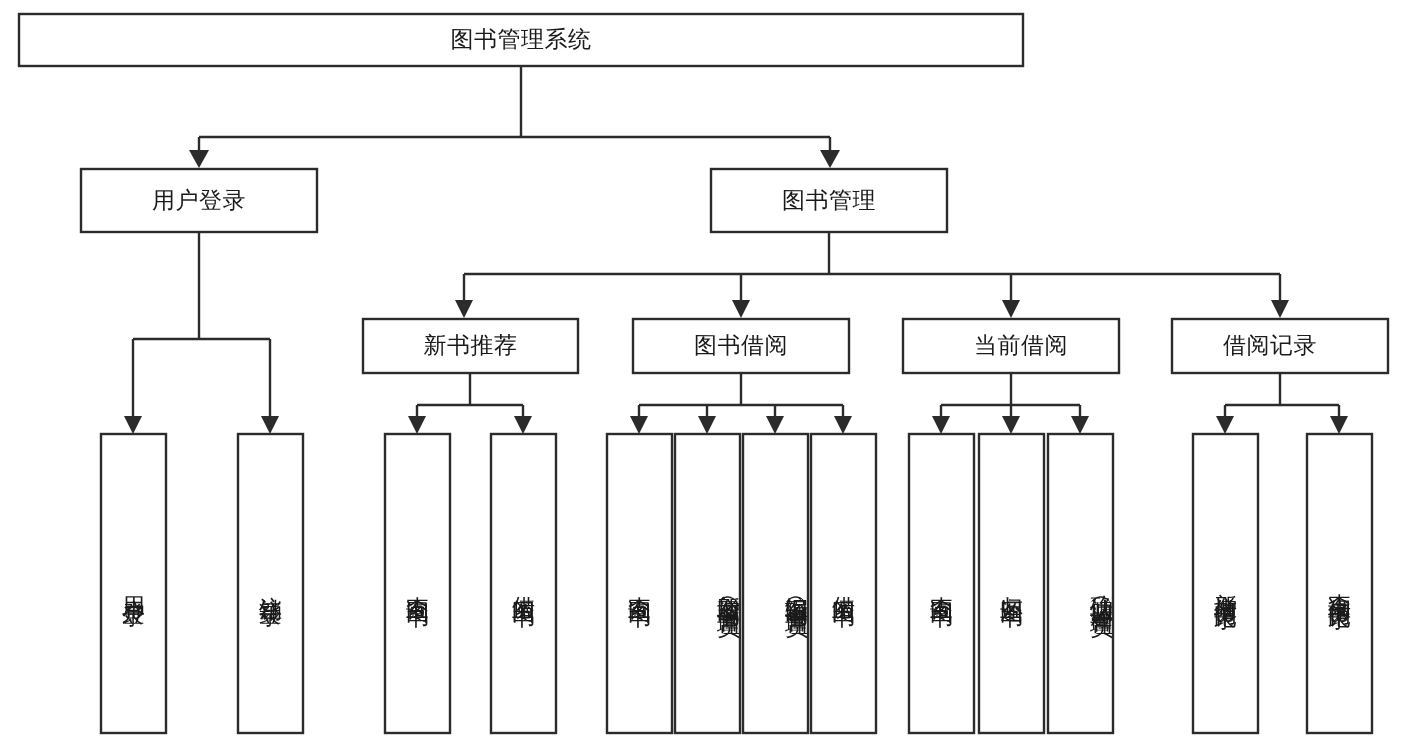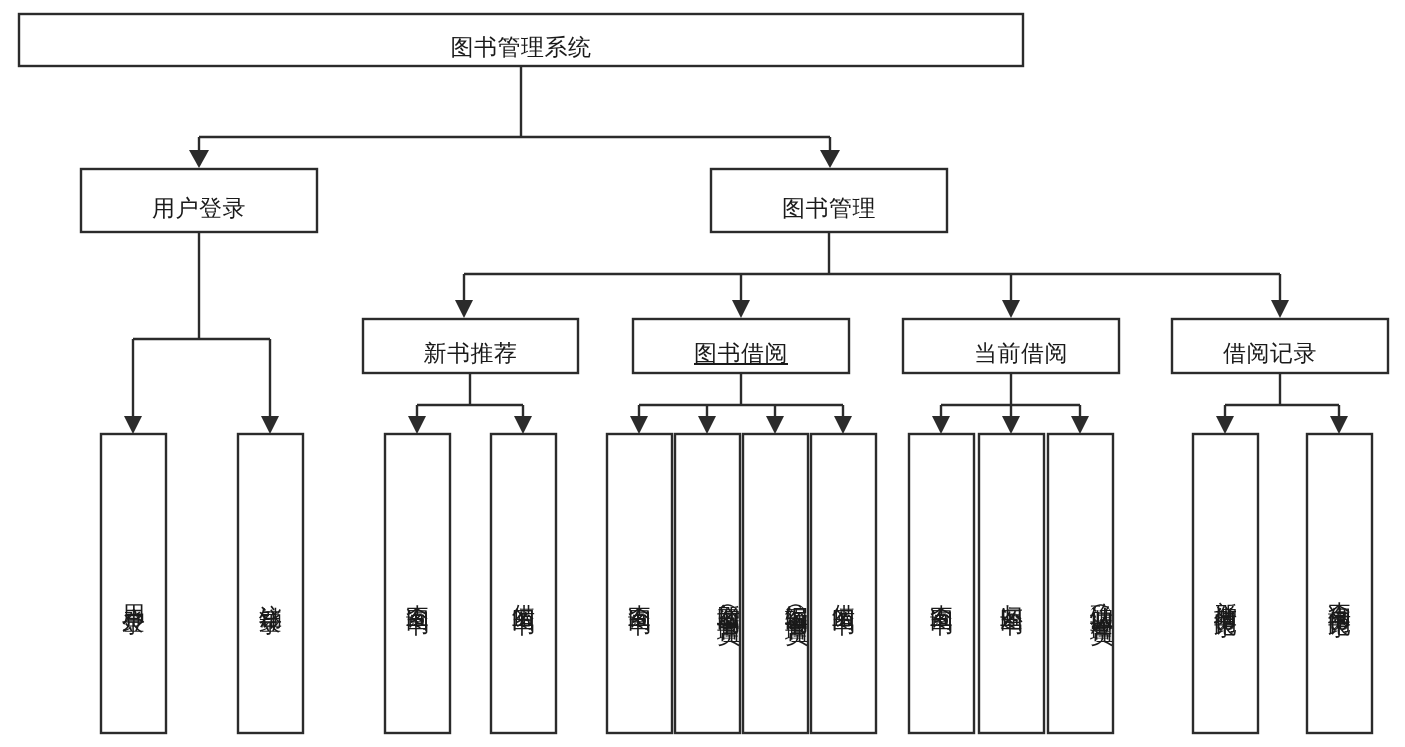--- a/index.html
+++ b/index.html
@@ -42,21 +42,20 @@
   }
   .node-label {
     position: absolute;
     display: flex;
     align-items: center;
     justify-content: center;
     color: #1a1a1a;
     font-family: "DejaVu Sans", "Liberation Sans", sans-serif;
     pointer-events: none;
     box-sizing: border-box;
-    margin-top: 8px;
   }
   .node-label.horizontal {
     font-size: 23px;
     letter-spacing: 0.5px;
     line-height: 1.1;
     white-space: nowrap;
   }
   .node-label.vertical {
     writing-mode: vertical-rl;
     text-orientation: upright;
@@ -175,21 +174,21 @@
     <rect class="node-box" x="1307" y="434" width="65" height="299"></rect>
 
   </svg>
 
   <div class="node-label horizontal" style="left:19px; top:14px; width:1004px; height:52px;">图书管理系统</div>
 
   <div class="node-label horizontal" style="left:81px; top:169px; width:236px; height:63px;">用户登录</div>
   <div class="node-label horizontal" style="left:711px; top:169px; width:236px; height:63px;border-radius:7px;">图书管理</div>
 
   <div class="node-label horizontal" style="left:363px; top:319px; width:215px; height:54px;">新书推荐</div>
-  <div class="node-label horizontal" style="left:633px; top:319px; width:216px; height:54px;text-decoration:underline;">图书借阅</div>
+  <div class="node-label horizontal" style="left:633px; top:319px; width:216px; height:54px;">图书借阅</div>
   <div class="node-label horizontal" style="left:903px; top:319px; width:236px; height:54px;">当前借阅</div>
   <div class="node-label horizontal" style="left:1152px; top:319px; width:236px; height:54px;">借阅记录</div>
 
   <div class="node-label vertical midstart" style="left:101px; top:434px; width:65px; height:299px;">用户登录</div>
   <div class="node-label vertical midstart" style="left:238px; top:434px; width:65px; height:299px;">注销登录</div>
 
   <div class="node-label vertical midstart" style="left:385px; top:434px; width:65px; height:299px;">查询图书</div>
   <div class="node-label vertical midstart" style="left:491px; top:434px; width:65px; height:299px;">借阅图书</div>
 
   <div class="node-label vertical midstart" style="left:607px; top:434px; width:65px; height:299px;">查询图书</div>

